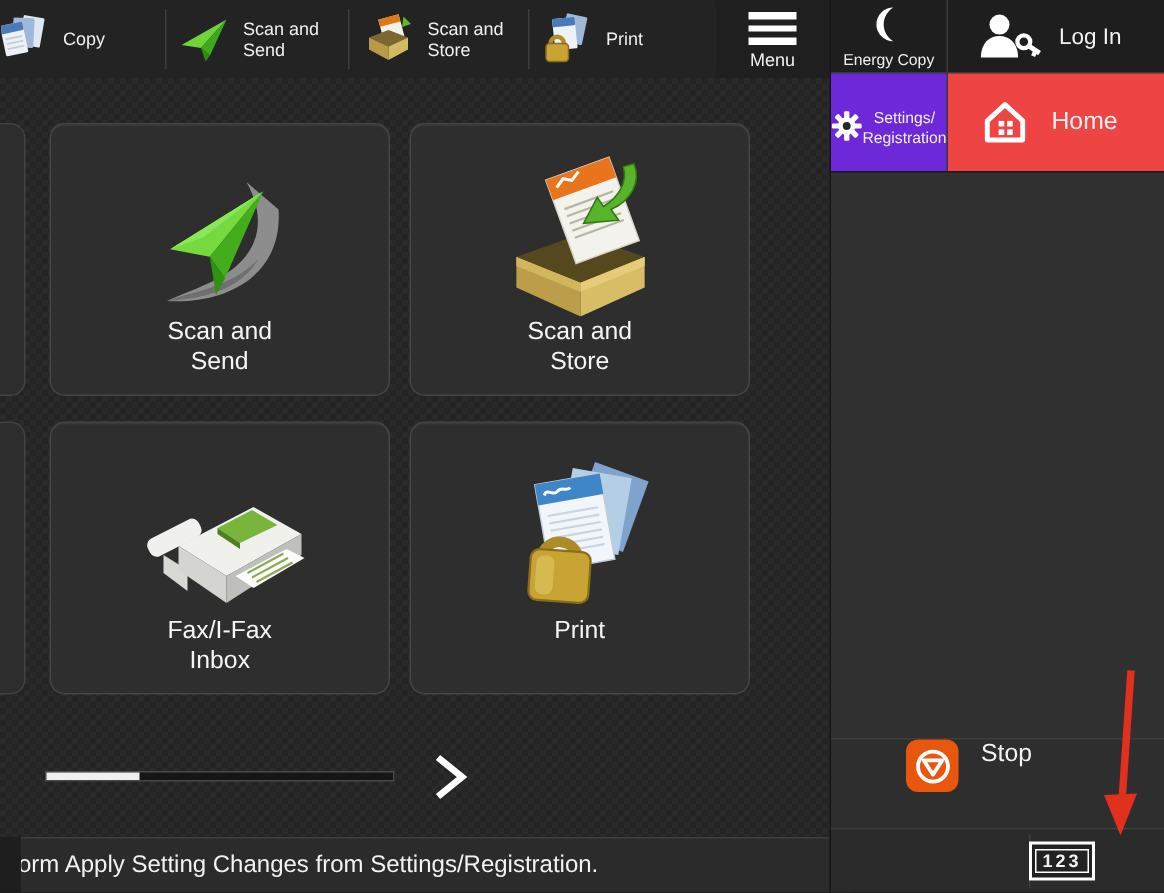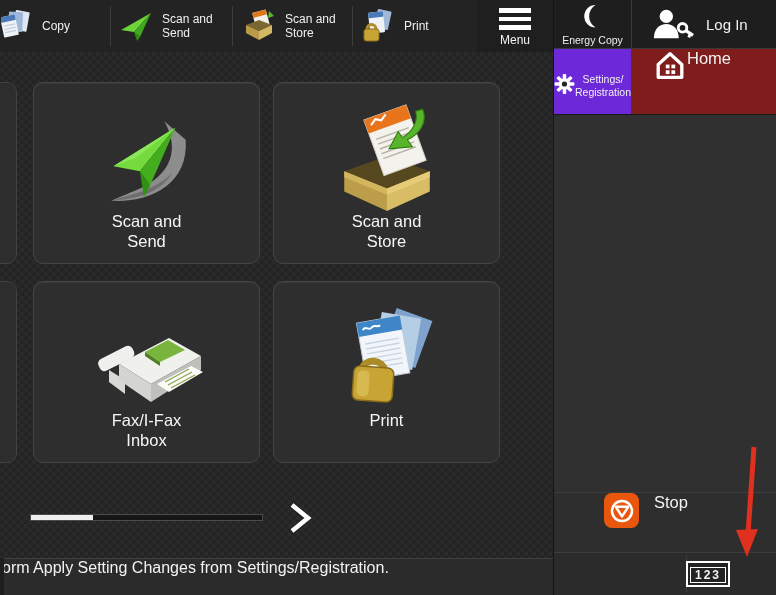--- a/index.html
+++ b/index.html
@@ -18,21 +18,21 @@
   .burger{ display:flex; flex-direction:column; gap:4px; }
   .burger i{ display:block; width:32px; height:4.5px; background:#fff; }
   .menu-cell .tlabel{ font-size:12px; margin-top:3px; }
 
   
   .rightpanel{ position:absolute; left:553px; top:0; width:223px; height:595px; background:#303030; border-left:1px solid #141414; }
   .rp-cell{ position:absolute; display:flex; cursor:pointer; }
   .cell-energy{ left:0; top:0; width:77px; height:48px; background:#1e1e1e; flex-direction:column; align-items:center; padding-top:3px; }
   .cell-login{ left:78px; top:0; width:145px; height:48px; background:#1e1e1e; align-items:center; padding-left:20px; gap:12px; }
   .cell-settings{ left:0; top:49px; width:77px; height:65px; background:#6d28d9; flex-direction:row; align-items:center; padding-top:5px; }
-  .cell-home{ left:78px; top:49px; width:145px; height:65px; background:#7f1d1d; padding-left:21px; }
+  .cell-home{ left:78px; top:49px; width:145px; height:65px; background:#ef4444; align-items:center; padding-left:21px; gap:14px; }
   .rp-sep-v1{ position:absolute; left:77px; top:0; width:1px; height:114px; background:#3a3a3a; }
   .rp-sep-h1{ position:absolute; left:0; top:48px; width:223px; height:1px; background:#3a3a3a; }
   .rp-sep-h2{ position:absolute; left:0; top:114px; width:223px; height:1px; background:#191919; }
   .lbl-tiny{ font-size:10.5px; line-height:1.15; text-align:center; white-space:pre-line; margin-top:3px; color:#f0f0f0; }
   .lbl-login{ font-size:15px;text-align:right; }
   .lbl-home{ font-size:16.5px; }
 
   .cell-stop{ left:0; top:492px; width:223px; height:60px; background:#2e2e2e; padding-left:50px; gap:15px; border-top:1px solid #3d3d3d; }
   .lbl-stop{ font-size:16.5px; }
   .stop-badge{ width:35px; height:35px; border-radius:8px; background:#e8570d; display:flex; align-items:center; justify-content:center; }
@@ -63,23 +63,23 @@
   .tile-partial{
     position:absolute; left:-60px; width:77px; height:182px; border-radius:10px;
     background:#2d2d2d; border:1px solid #424242; cursor:pointer;
   }
   .scroll-track{ position:absolute; left:30px; top:462px; width:233px; height:7px; background:#161616; border:1px solid #4a4a4a; cursor:pointer; }
   .scroll-thumb{ position:absolute; left:0; top:0; width:62px; height:100%; background:#efefef; cursor:grab; }
   .pager-next{ position:absolute; left:286px; top:450px; width:28px; height:32px; cursor:pointer; }
 
   
   .statusbar{
-    position:absolute; left:4px; top:558px; width:553px; height:37px;
+    position:absolute; left:14px; top:558px; width:553px; height:37px;
     background:#2b2b2b; border-top:1px solid #3f3f3f;
-    display:flex; align-items:flex-start; overflow:hidden;
+    display:flex; align-items:center; overflow:hidden;
   }
   .statusbar .msg{ font-size:16px; color:#f2f2f2; white-space:nowrap; margin-left:-2px; }
 
   
   .arrow-overlay{ position:absolute; left:0; top:0; width:776px; height:595px; pointer-events:none; }
 </style>
 </head>
 <body>
 
 <div class="screen">

